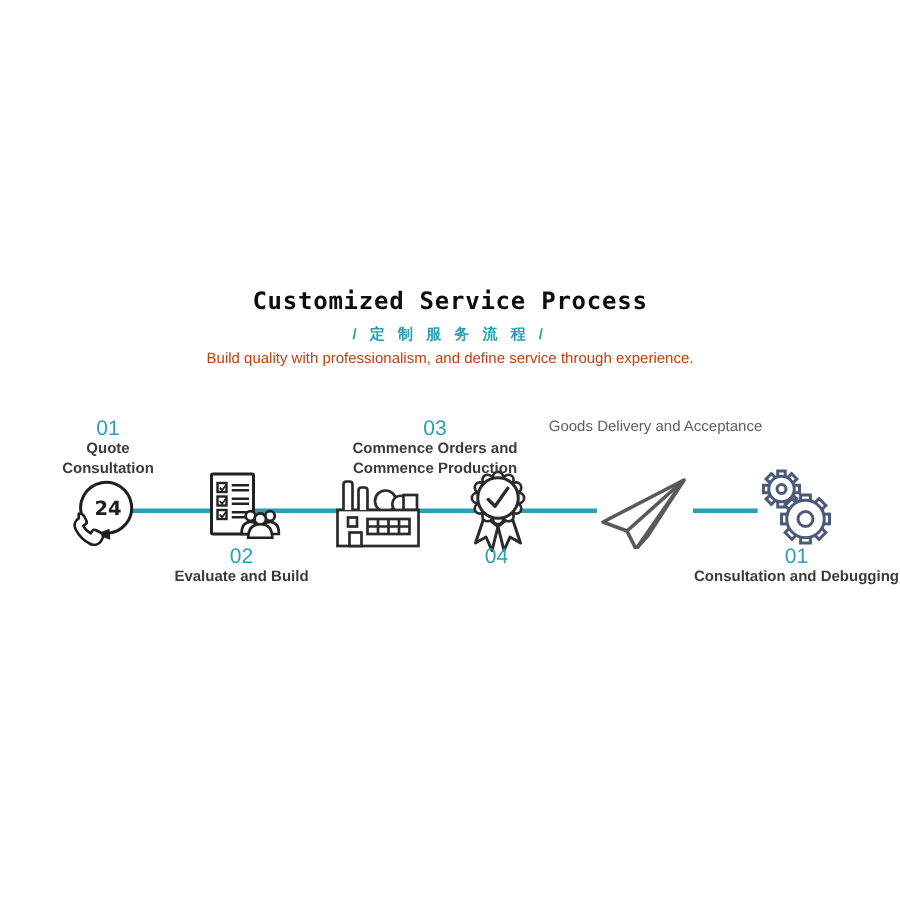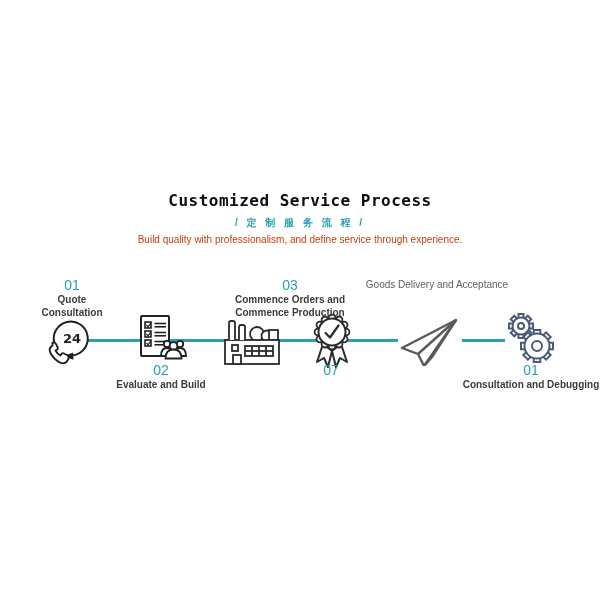--- a/index.html
+++ b/index.html
@@ -150,21 +150,21 @@
     <div class="num">02</div>
     <div class="lbl">Evaluate and Build</div>
   </div>
 
   <div class="step-text" style="left:251px;top:0;width:118px;margin-left:39px;">
     <div class="num">03</div>
     <div class="lbl">Commence Orders and Commence Production</div>
   </div>
 
   <div class="step-text nowrap" style="left:331px;top:85px;">
-    <div class="num">07</div>
+    <div class="num">04</div>
   </div>
 
   <div class="step-text nowrap" style="left:437px;top:0;">
     <div class="lbl light">Goods Delivery and Acceptance</div>
   </div>
 
   <div class="step-text nowrap" style="left:531px;top:85px;">
     <div class="num">01</div>
     <div class="lbl">Consultation and Debugging</div>
   </div>

